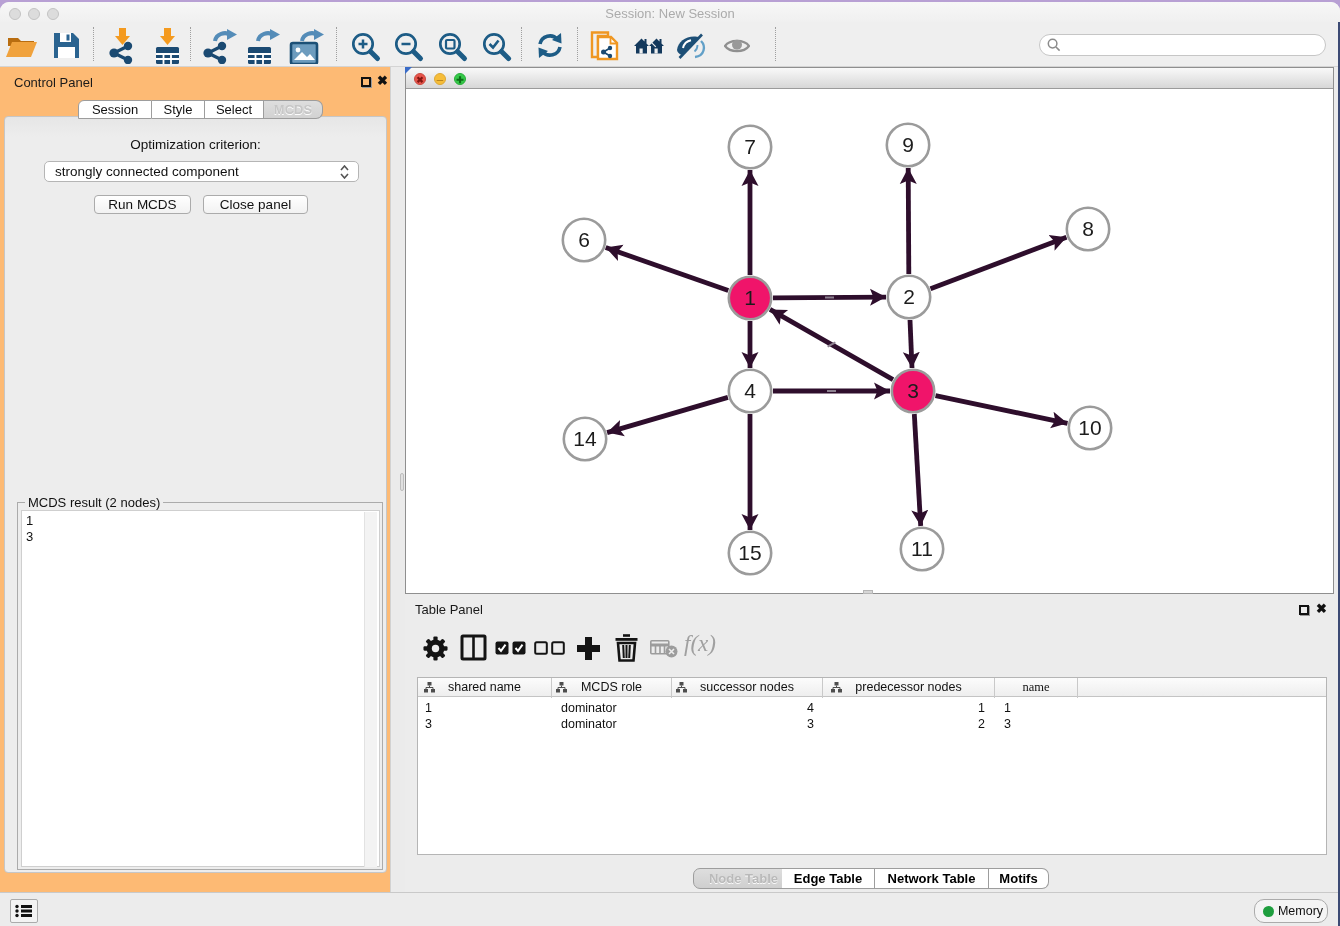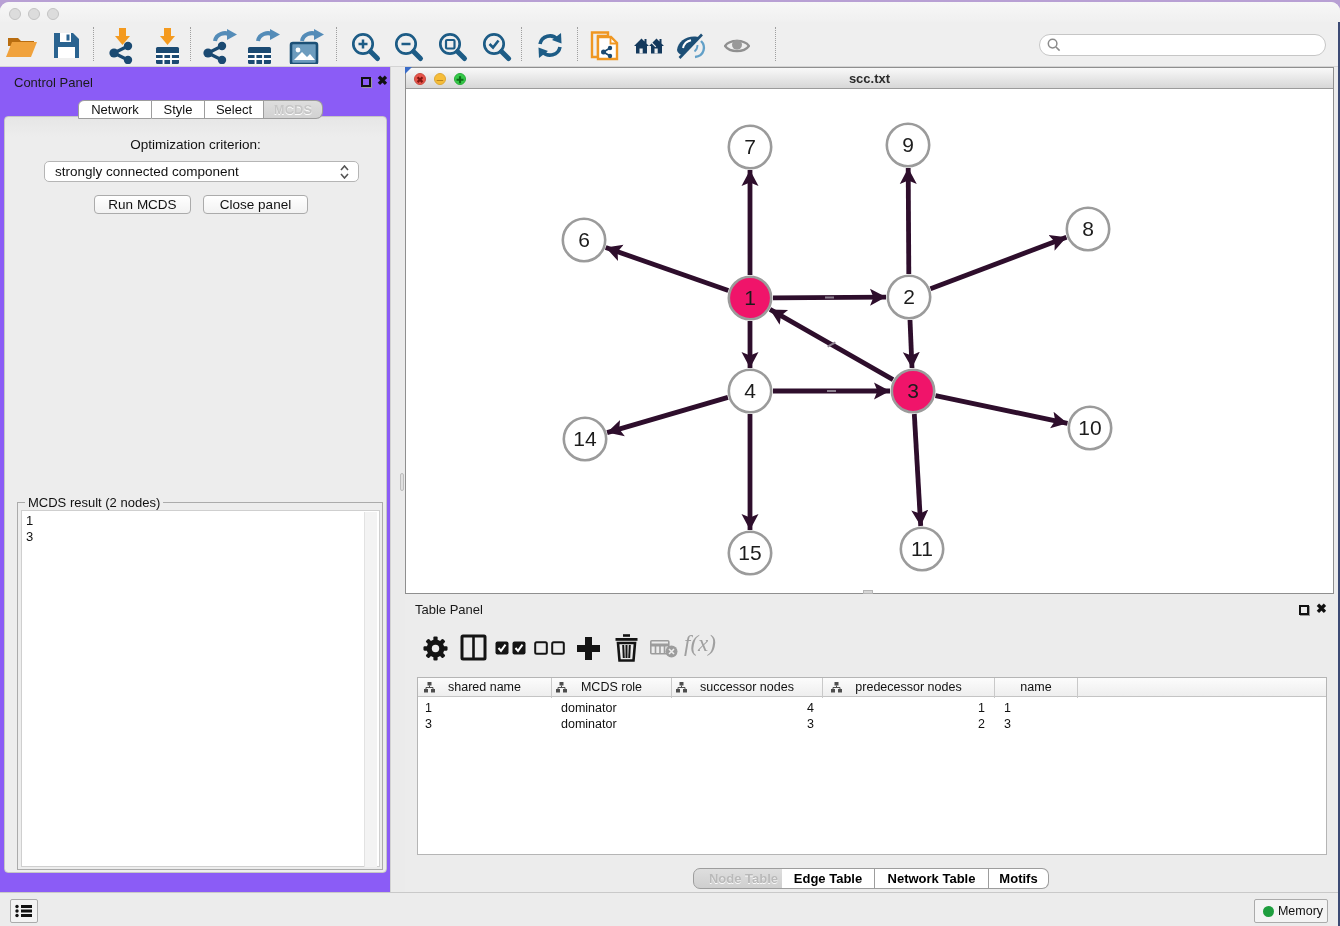--- a/index.html
+++ b/index.html
@@ -10,21 +10,21 @@
 
 #titlebar { position:absolute; left:0; top:0; width:1340px; height:20px; background:linear-gradient(#f7f7f7,#f0f0f0); }
 .tl { position:absolute; top:6px; width:12px; height:12px; border-radius:50%; background:#dcdcdc; border:1px solid #c3c3c3; }
 #wtitle { position:absolute; top:4px; left:0; width:1340px; text-align:center; font-size:13px; color:#ababab; }
 
 #toolbar { position:absolute; left:0; top:20px; width:1340px; height:45px; background:#efefef; border-bottom:1px solid #d4d4d4; }
 .sep { position:absolute; top:5px; height:34px; width:0; border-left:1px dotted #9f9f9f; }
 .ticon { position:absolute; top:8px; }
 #search { position:absolute; left:1039px; top:12px; width:287px; height:22px; background:#fff; border:1px solid #c6c6c6; border-radius:11px; }
 
-#cpanel { position:absolute; left:0; top:65px; width:391px; height:825px; background:#8b5cf6; border-right:1px solid #d2d2d2; }
+#cpanel { position:absolute; left:0; top:65px; width:391px; height:825px; background:#fdba74; border-right:1px solid #d2d2d2; }
 #cpanel h1, #tpanel h1 { font-weight:400; font-size:13px; color:#1a1a1a; position:absolute; }
 .float-ico { position:absolute; width:10px; height:10px; border:2px solid #111; box-shadow:1px 1px 0 #999; }
 .close-x { position:absolute; font-size:13px; font-weight:700; color:#111; }
 .tab { position:absolute; top:33px; height:19px; border:1px solid #9d9d9d; background:#fff; color:#111; font-size:13px; text-align:center; line-height:17px; z-index:2; }
 .tabsel { background:linear-gradient(#dedede,#d2d2d2); color:#c6c6c6; text-shadow:0 1px 0 #fdfdfd; }
 #cp-inner { position:absolute; left:4px; top:49px; width:383px; height:757px; border:1px solid #c6c6c6; border-radius:4px; background:linear-gradient(#e6e6e6 0px,#ededed 20px); }
 #optlabel { position:absolute; left:0; top:20px; width:381px; text-align:center; font-size:13.5px; color:#111; }
 #combo { position:absolute; left:39px; top:44px; width:315px; height:21px; background:#fff; border:1px solid #b5b5b5; border-radius:5px; font-size:13.5px; color:#111; line-height:19px; padding-left:10px; }
 .btn { position:absolute; top:78px; height:19px; background:linear-gradient(#ffffff,#f2f2f2); border:1px solid #ababab; border-radius:4px; font-size:13.5px; color:#111; text-align:center; line-height:17px; }
 #fieldset { position:absolute; left:12px; top:385px; width:366px; height:368px; border:1px solid #ababab; }
@@ -44,30 +44,31 @@
 #ttoolbar { position:absolute; left:12px; top:38px; height:32px; }
 #ttable { position:absolute; left:12px; top:83px; width:910px; height:178px; background:#fff; border:1px solid #b5b5b5; }
 #thead { position:absolute; left:0; top:0; width:908px; height:19px; background:linear-gradient(#fcfcfc,#eeeeee); border-bottom:1px solid #c4c4c4; }
 .th { position:absolute; top:0; height:20px; border-right:1px solid #c9c9c9; font-size:12.5px; color:#111; text-align:center; line-height:19px; }
 .td { position:absolute; font-size:12.5px; color:#111; height:16px; line-height:16px; }
 .btab { position:absolute; top:274px; height:21px; border:1px solid #9d9d9d; background:#fff; color:#000000; font-size:13px; font-weight:700; text-align:center; line-height:19px; }
 .btabsel { background:linear-gradient(#dedede,#cfcfcf); color:#b9b9b9; text-shadow:0 1px 0 #fafafa; font-weight:700; }
 
 #statusbar { position:absolute; left:0; top:890px; width:1340px; height:36px; background:#ececec; border-top:1px solid #c9c9c9; }
 #listbtn { position:absolute; left:10px; top:6px; width:28px; height:24px; background:#f3f3f3; border:1px solid #ababab; border-radius:2px; }
-#membtn { position:absolute; left:1254px; top:6px; width:74px; height:24px; background:#f4f4f4; border:1px solid #ababab; border-radius:2px; font-size:12.5px; color:#111; line-height:22px; text-align:center; padding-left:19px; }
+#membtn { position:absolute; left:1254px; top:6px; width:74px; height:24px; background:#f4f4f4; border:1px solid #ababab; border-radius:10px; font-size:12.5px; color:#111; line-height:22px; text-align:center; padding-left:19px; }
 #memdot { position:absolute; left:8px; top:6px; width:11px; height:11px; border-radius:50%; background:#1e9e3e; }
 </style>
 </head>
 <body>
 <div id="win">
   <div id="titlebar">
     <div class="tl" style="left:9px"></div>
     <div class="tl" style="left:28px"></div>
     <div class="tl" style="left:47px"></div>
+    <div id="wtitle">Session: New Session</div>
   </div>
   <div id="toolbar">
     <div class="sep" style="left:93px"></div>
     <div class="sep" style="left:190px"></div>
     <div class="sep" style="left:336px"></div>
     <div class="sep" style="left:521px"></div>
     <div class="sep" style="left:577px"></div>
     <div class="sep" style="left:775px"></div>
     <svg class="ticon" style="left:6px; top:10px;" width="33" height="28" viewBox="0 0 33 28">
       <path d="M2,6 L12,6 L15,9 L28,9 L28,14 L2,14 Z" fill="#b96d10"></path>
@@ -196,21 +197,21 @@
       <svg width="14" height="14" viewBox="0 0 14 14" style="position:absolute; left:7px; top:3px;">
         <circle cx="5.6" cy="5.6" r="4.3" fill="none" stroke="#8b8b8b" stroke-width="1.5"></circle>
         <line x1="9" y1="9" x2="12.6" y2="12.6" stroke="#8b8b8b" stroke-width="1.6"></line>
       </svg>
     </div>
   </div>
   <div id="cpanel">
     <h1 style="left:14px; top:8px;">Control Panel</h1>
     <div class="float-ico" style="left:361px; top:10px;"></div>
     <div class="close-x" style="left:377px; top:6px;">✖</div>
-    <div class="tab" style="left:78px; width:74px; border-radius:6px 0 0 0;">Network</div>
+    <div class="tab" style="left:78px; width:74px; border-radius:6px 0 0 0;">Session</div>
     <div class="tab" style="left:152px; width:53px; border-left:none;">Style</div>
     <div class="tab" style="left:205px; width:59px; border-left:none;">Select</div>
     <div class="tab tabsel" style="left:264px; width:59px; border-left:none; border-radius:0 7px 7px 0;font-weight:bold;">MCDS</div>
     <div id="cp-inner">
       <div id="optlabel">Optimization criterion:</div>
       <div id="combo">strongly connected component
         <svg width="9" height="14" viewBox="0 0 9 14" style="position:absolute; right:9px; top:3px;">
           <path d="M1,5 L4.5,1 L8,5" fill="none" stroke="#555" stroke-width="1.6"></path>
           <path d="M1,9 L4.5,13 L8,9" fill="none" stroke="#555" stroke-width="1.6"></path>
         </svg>
@@ -225,21 +226,20 @@
   </div>
   <div id="divider">
     <div style="position:absolute; left:8px; top:406px; width:4px; height:18px; background:#e0e0e0; border:1px solid #bdbdbd; border-radius:2px;"></div>
   </div>
   <div id="frame">
     <div style="position:absolute; left:-1px; top:-1px; width:0; height:0; border-top:7px solid #3a6cc8; border-right:7px solid transparent; z-index:5;"></div>
     <div id="ftitle">
       <div class="mac" style="left:8px;  background:#e8544a; border:1px solid #c84a40; color:#821711;">✖</div>
       <div class="mac" style="left:28px; background:#f6bd39; border:1px solid #dda835; color:#9a6a11;">─</div>
       <div class="mac" style="left:48px; background:#35c948; border:1px solid #28ad3a; color:#0c6c17;">✚</div>
-      <span class="t">scc.txt</span>
     </div>
     <div id="graph">
       <svg width="927" height="503" viewBox="0 0 927 503">
         <defs>
           <marker id="ah" markerUnits="userSpaceOnUse" markerWidth="18" markerHeight="19" refX="16" refY="9" orient="auto">
             <path d="M0,0.5 L16,9 L0,17.5 L3.4,9 Z" fill="#2e0e2c"></path>
           </marker>
         </defs>
         <g stroke="#2e0e2c" stroke-width="4.8" marker-end="url(#ah)">
           <line x1="344.0" y1="187.0" x2="344.0" y2="82.0"></line>
@@ -381,21 +381,21 @@
               <rect x="3.5" y="0" width="4" height="3.5"></rect>
               <rect x="0" y="7" width="4" height="3.5"></rect>
               <rect x="7" y="7" width="4" height="3.5"></rect>
             </g>
             <path d="M5.5,3.5 V5.5 M2,7 V5.5 H9 V7" fill="none" stroke="#4e4e4e" stroke-width="1"></path>
           </svg>
         <div class="th" style="left:0; width:134px;">shared name</div>
         <div class="th" style="left:134px; width:120px;">MCDS role</div>
         <div class="th" style="left:254px; width:151px;">successor nodes</div>
         <div class="th" style="left:405px; width:172px;">predecessor nodes</div>
-        <div class="th" style="left:577px; width:83px;">name</div>
+        <div class="th" style="left:577px; width:83px;font-family:Liberation Serif, serif;">name</div>
       </div>
       <div class="td" style="left:7px; top:22px;">1</div>
       <div class="td" style="left:143px; top:22px;">dominator</div>
       <div class="td" style="left:254px; top:22px; width:142px; text-align:right;">4</div>
       <div class="td" style="left:405px; top:22px; width:162px; text-align:right;">1</div>
       <div class="td" style="left:586px; top:22px;">1</div>
       <div class="td" style="left:7px; top:38px;">3</div>
       <div class="td" style="left:143px; top:38px;">dominator</div>
       <div class="td" style="left:254px; top:38px; width:142px; text-align:right;">3</div>
       <div class="td" style="left:405px; top:38px; width:162px; text-align:right;">2</div>

